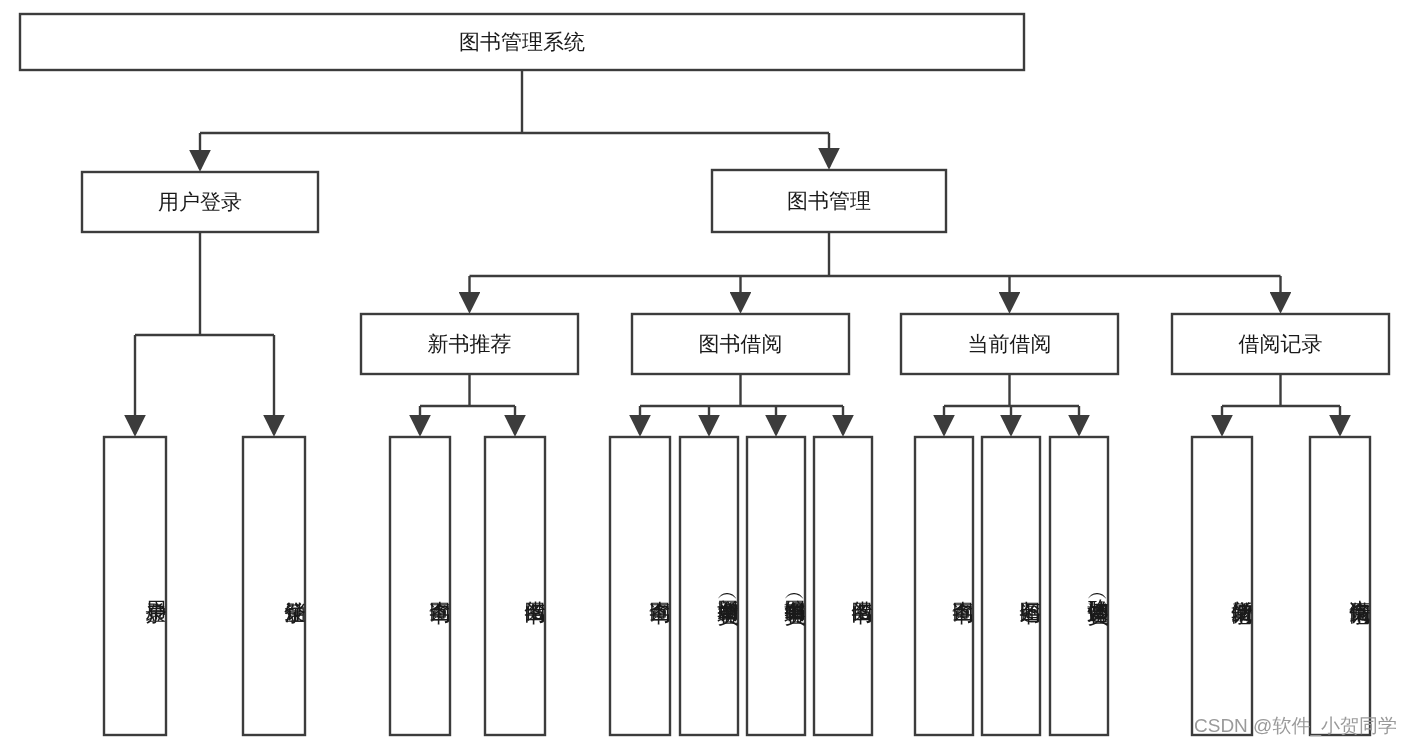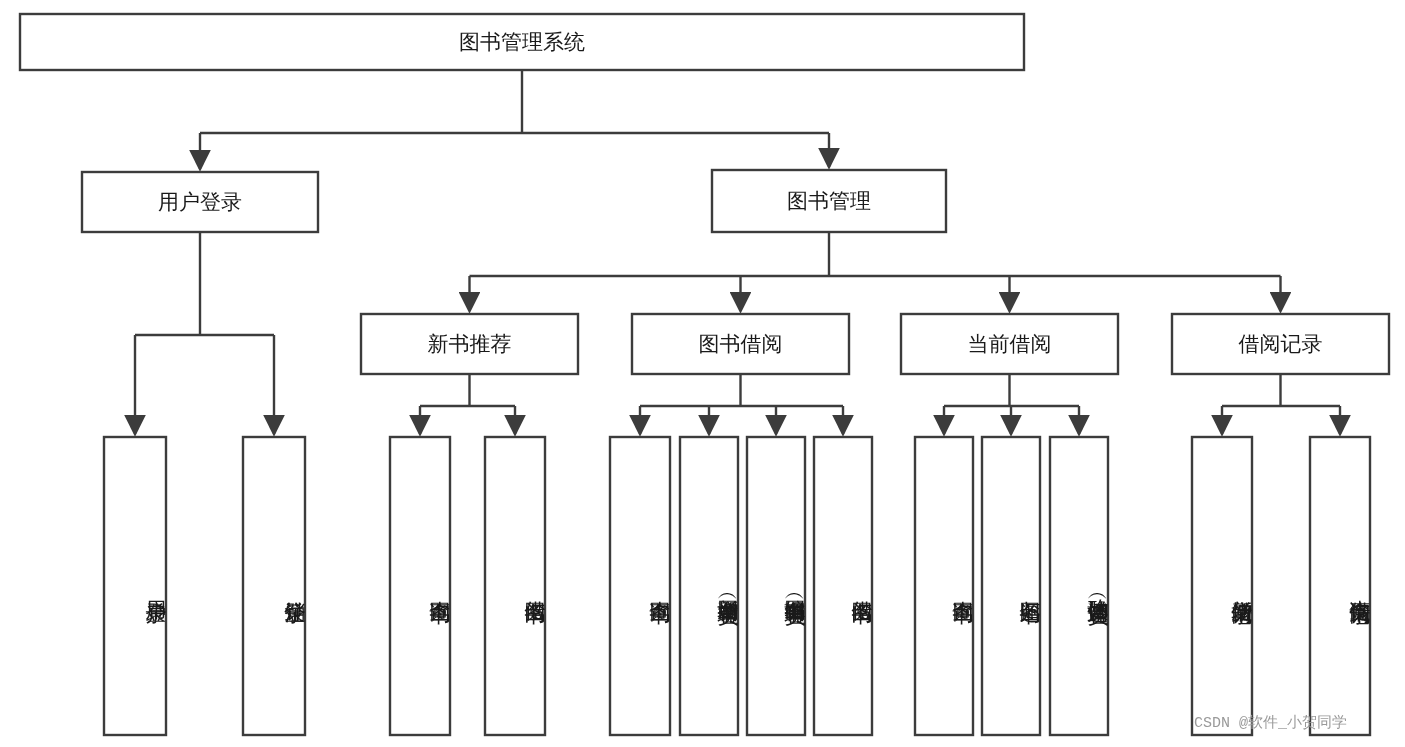--- a/index.html
+++ b/index.html
@@ -60,22 +60,22 @@
     text-align: center;
     display: flex;
     align-items: flex-start;
     justify-content: center;
     pointer-events: none;
   }
   .watermark {
     position: absolute;
     left: 1194px;
     top: 713px;
-    font-family: Liberation Mono, monospace;
-    font-size: 15px;
+    font-family: Liberation Sans, sans-serif;
+    font-size: 19px;
     color: #9a9a9a;
     white-space: nowrap;
   }
 </style>
 </head>
 <body>
 
 <div id="diagram-root">
 
   <svg class="flow" viewBox="0 0 1405 747">

